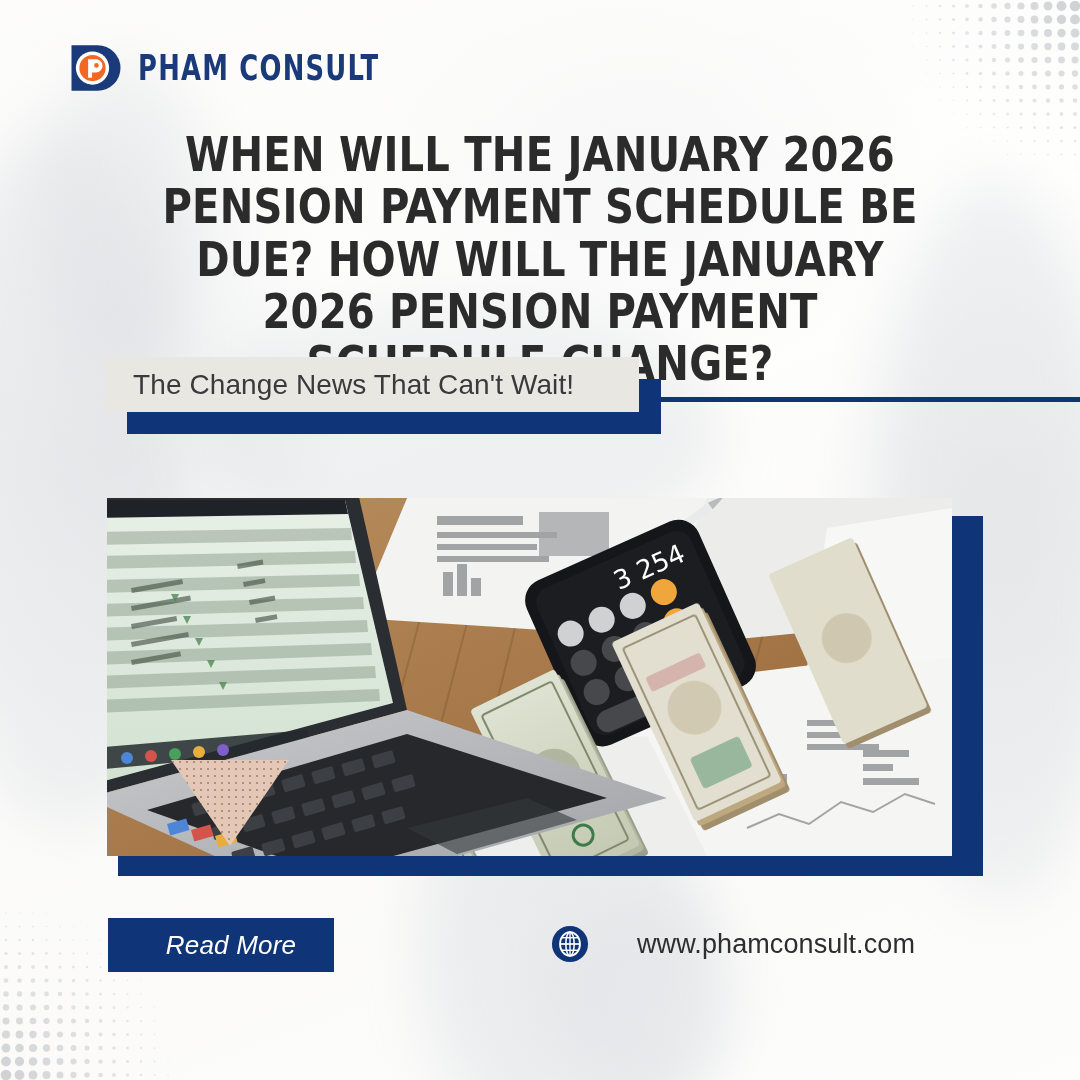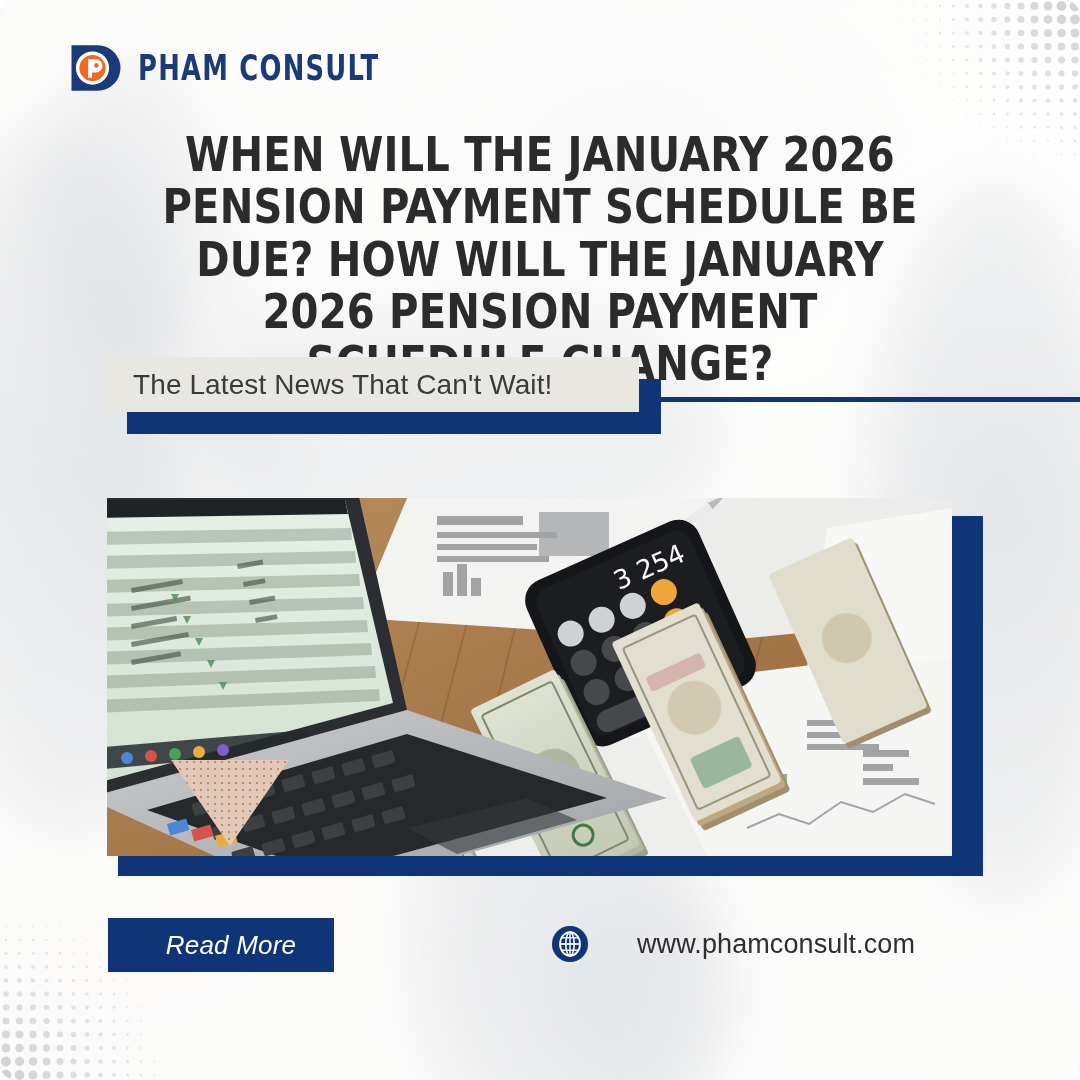--- a/index.html
+++ b/index.html
@@ -11,21 +11,20 @@
     overflow: hidden;
     font-family: "Liberation Sans", sans-serif;
   }
 
   .poster {
     position: relative;
     width: 1080px;
     height: 1080px;
     background: #f0abfc;
     overflow: hidden;
-    border-radius: 16px;
   }
 
   
   .bg-photo {
     position: absolute;
     inset: 0;
     overflow: hidden;
   }
   .bg-photo .bgfill {
     position: absolute;
@@ -547,21 +546,21 @@
       </svg>
     </span>
     <span class="logo-text">PHAM CONSULT</span>
   </div>
 
   <h1 class="headline">When Will the January 2026 Pension Payment Schedule Be Due? How Will the January 2026 Pension Payment Schedule Change?</h1>
 
   <div class="subtitle-wrap">
     <div class="subtitle-shadow"></div>
     <div class="subtitle-box">
-      <span class="subtitle-text">The Latest News That Can't Wait!</span>
+      <span class="subtitle-text">The Change News That Can't Wait!</span>
     </div>
     <div class="subtitle-rule"></div>
   </div>
 
   <div class="photo-block">
     <div class="photo-frame"></div>
     <div class="photo">
       <svg class="photo-svg" viewBox="0 0 845 358" preserveAspectRatio="xMidYMid slice" aria-hidden="true">
         <defs>
           <linearGradient id="wood" x1="0" y1="0" x2="1" y2="1">

